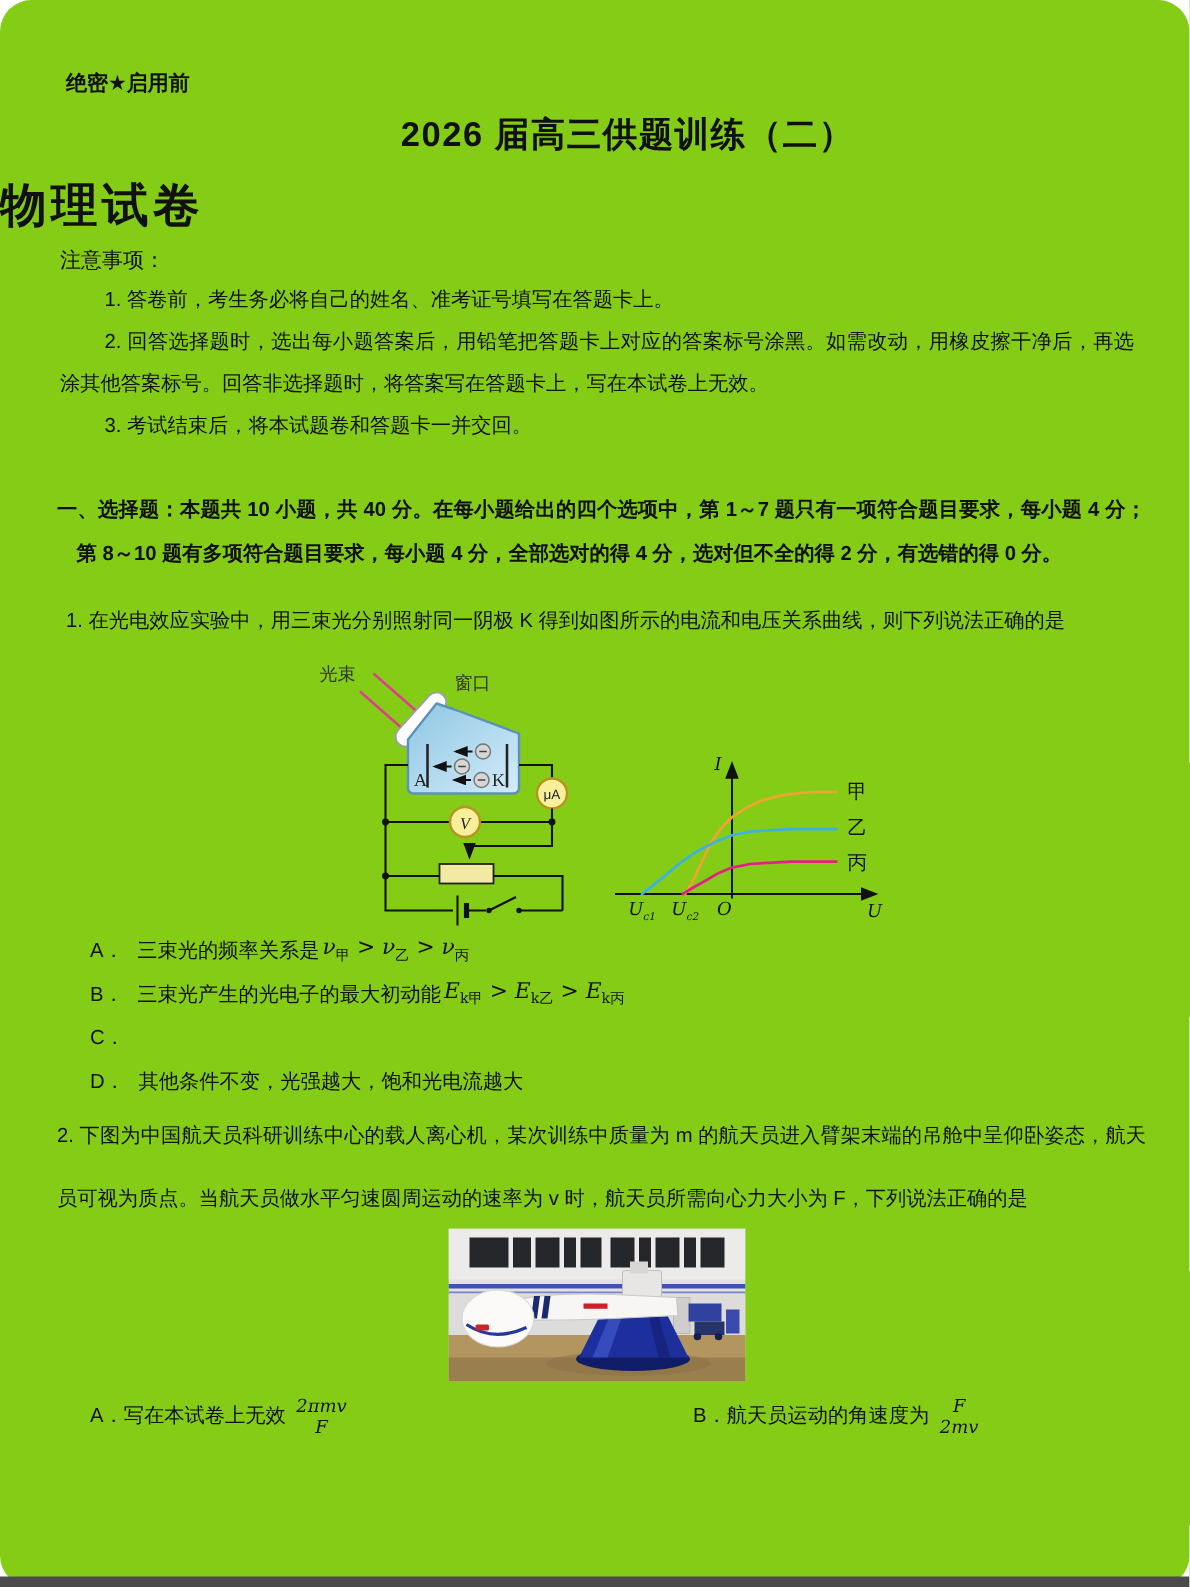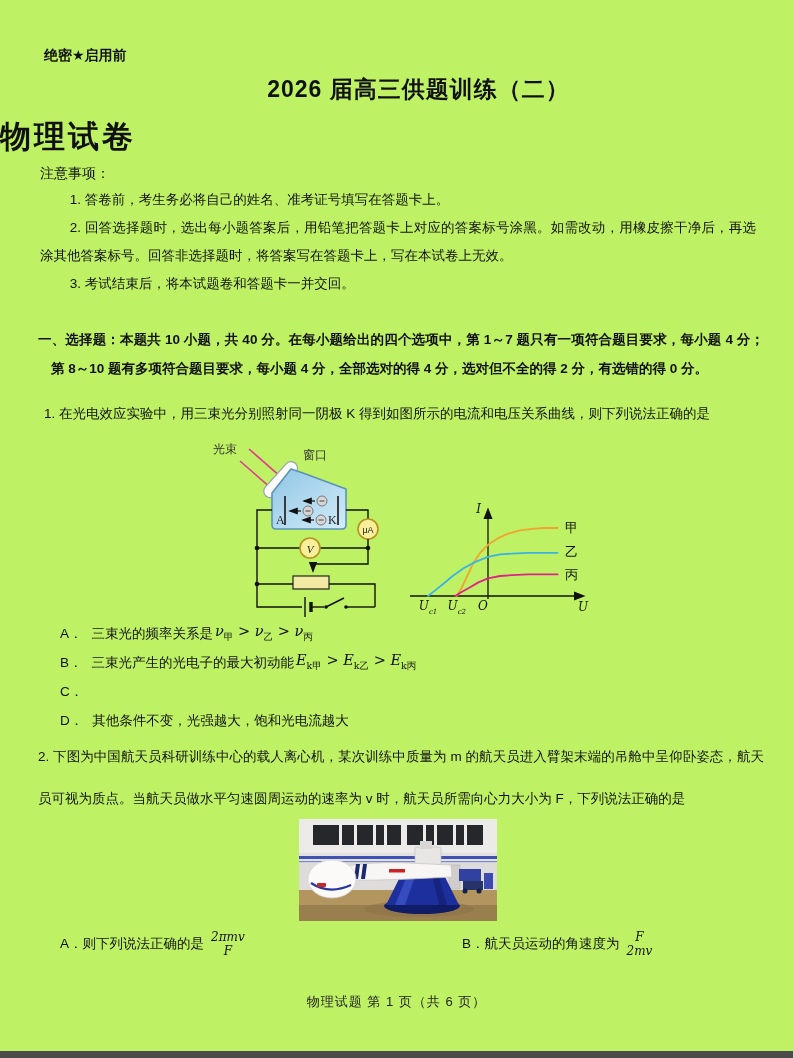--- a/index.html
+++ b/index.html
@@ -1,18 +1,18 @@
 <!DOCTYPE html>
 <html><head>
 <meta charset="utf-8">
 <style>
   html,body{margin:0;padding:0;background:#ffffff;}
   body{width:793px;height:1058px;overflow:hidden;
        font-family:"Liberation Sans","DejaVu Sans",sans-serif;color:#111;}
-  .page{position:relative;width:793px;height:1058px;background:#bef264;}
+  .page{position:relative;width:793px;height:1058px;background:#84cc16;border-radius:21px;}
 
   .security{position:absolute;left:44px;top:47px;font-size:14px;font-weight:700;}
   .exam-title{position:absolute;left:0;right:0;top:74px;margin:0;text-align:center;
               font-size:23px;font-weight:700;letter-spacing:1px;padding-left:44px;}
   .paper-title{position:absolute;left:0;right:0;top:116px;margin:0;text-align:left;
                font-size:31px;font-weight:700;letter-spacing:3px;
                font-family:"Liberation Serif","DejaVu Serif",serif;}
 
   .notice{position:absolute;left:40px;top:160px;width:716px;font-size:13.5px;line-height:28px;}
   .notice .nh{font-weight:400;font-size:14px;line-height:26px;}
@@ -232,30 +232,29 @@
     <rect x="18" y="64" width="9" height="4" rx="1" fill="#c62828"></rect>
     <rect x="160" y="50" width="22" height="12" fill="#30419f"></rect>
     <rect x="164" y="62" width="20" height="9" fill="#273469"></rect>
     <rect x="185" y="54" width="9" height="16" fill="#3a4aae"></rect>
     <circle cx="166" cy="72" r="2.5" fill="#14204f"></circle>
     <circle cx="180" cy="72" r="2.5" fill="#14204f"></circle>
   </svg>
 
   <div class="q2opt" id="q2a">
     <span class="key">A．</span>
-    <span>则下列说法正确的是</span>
+    <span>写在本试卷上无效</span>
     <span class="frac">
       <span class="num">2πmv</span>
       <span class="den">F</span>
     </span>
   </div>
   <div class="q2opt" id="q2b">
     <span class="key">B．</span>
     <span>航天员运动的角速度为</span>
     <span class="frac">
       <span class="num">F</span>
       <span class="den">2mv</span>
     </span>
   </div>
 
-  <div class="footer">物理试题  第 1 页（共 6 页）</div>
   <div class="bottom-bar"></div>
 </div>
 
 </body></html>

